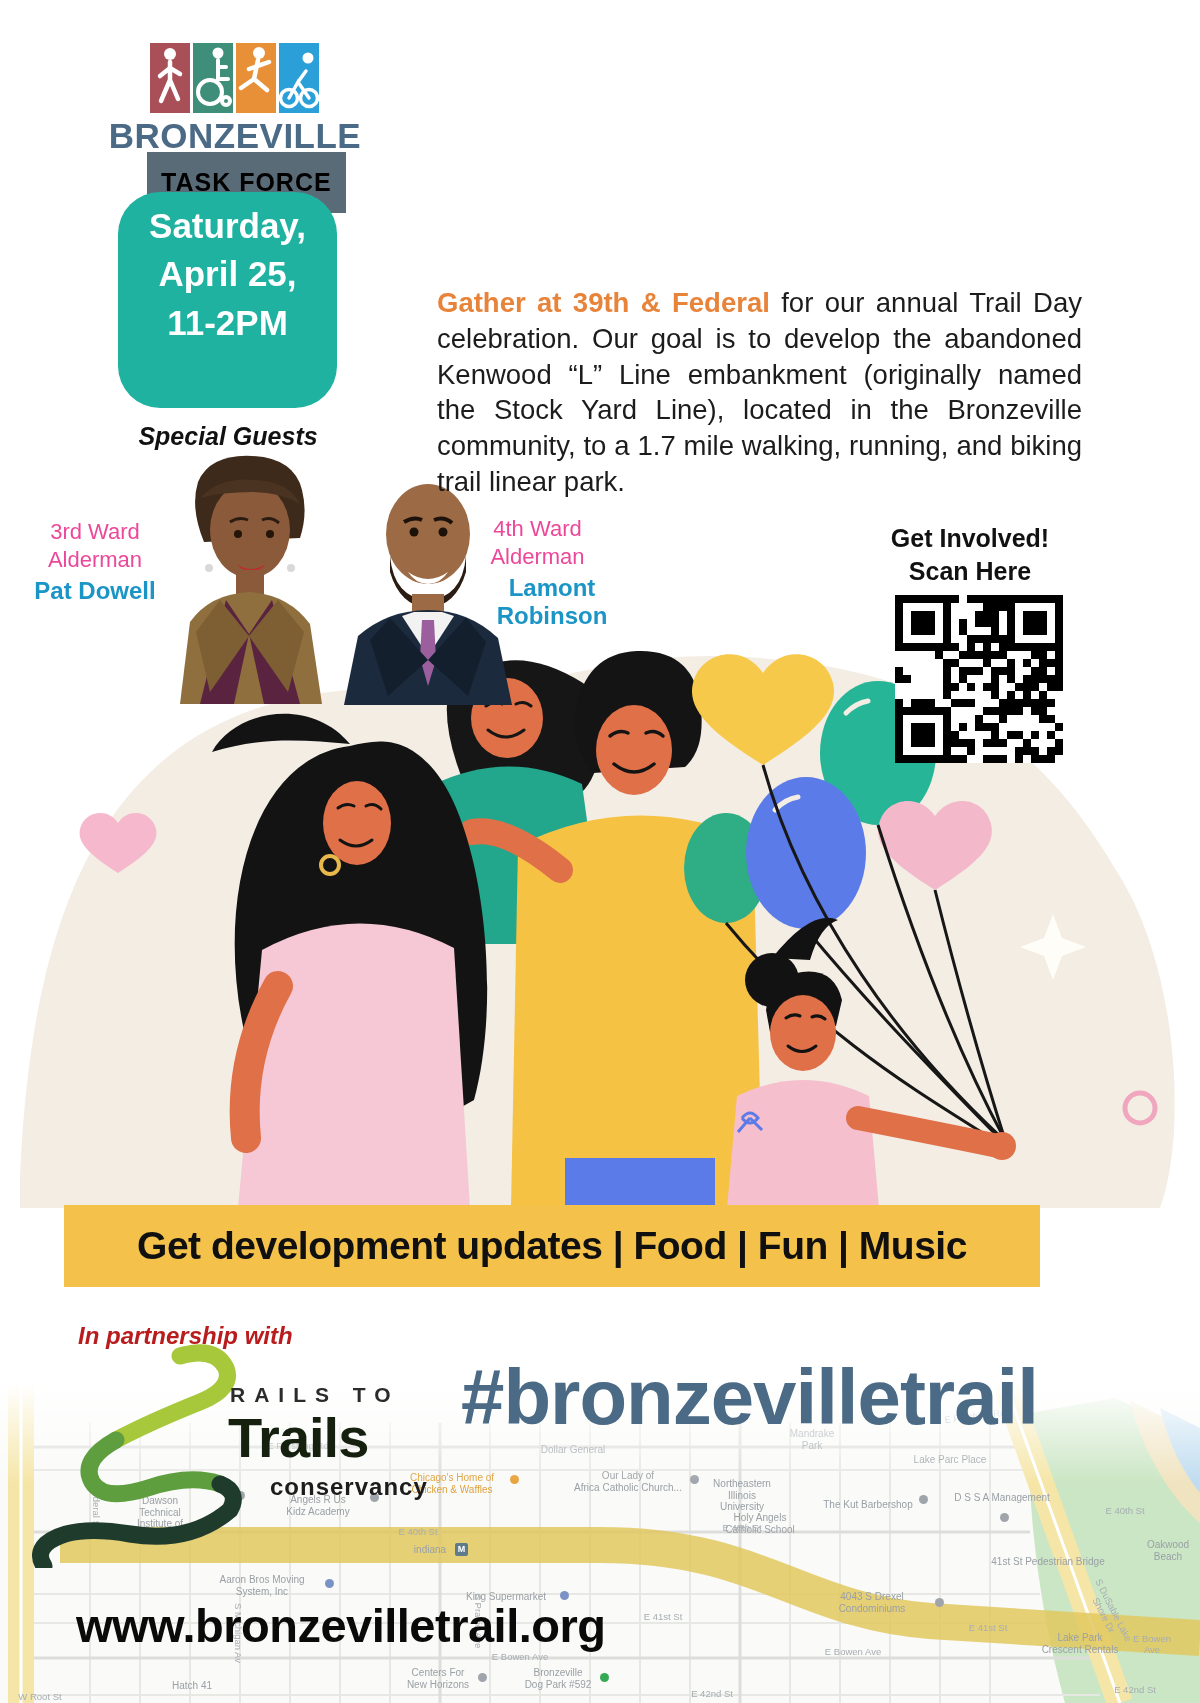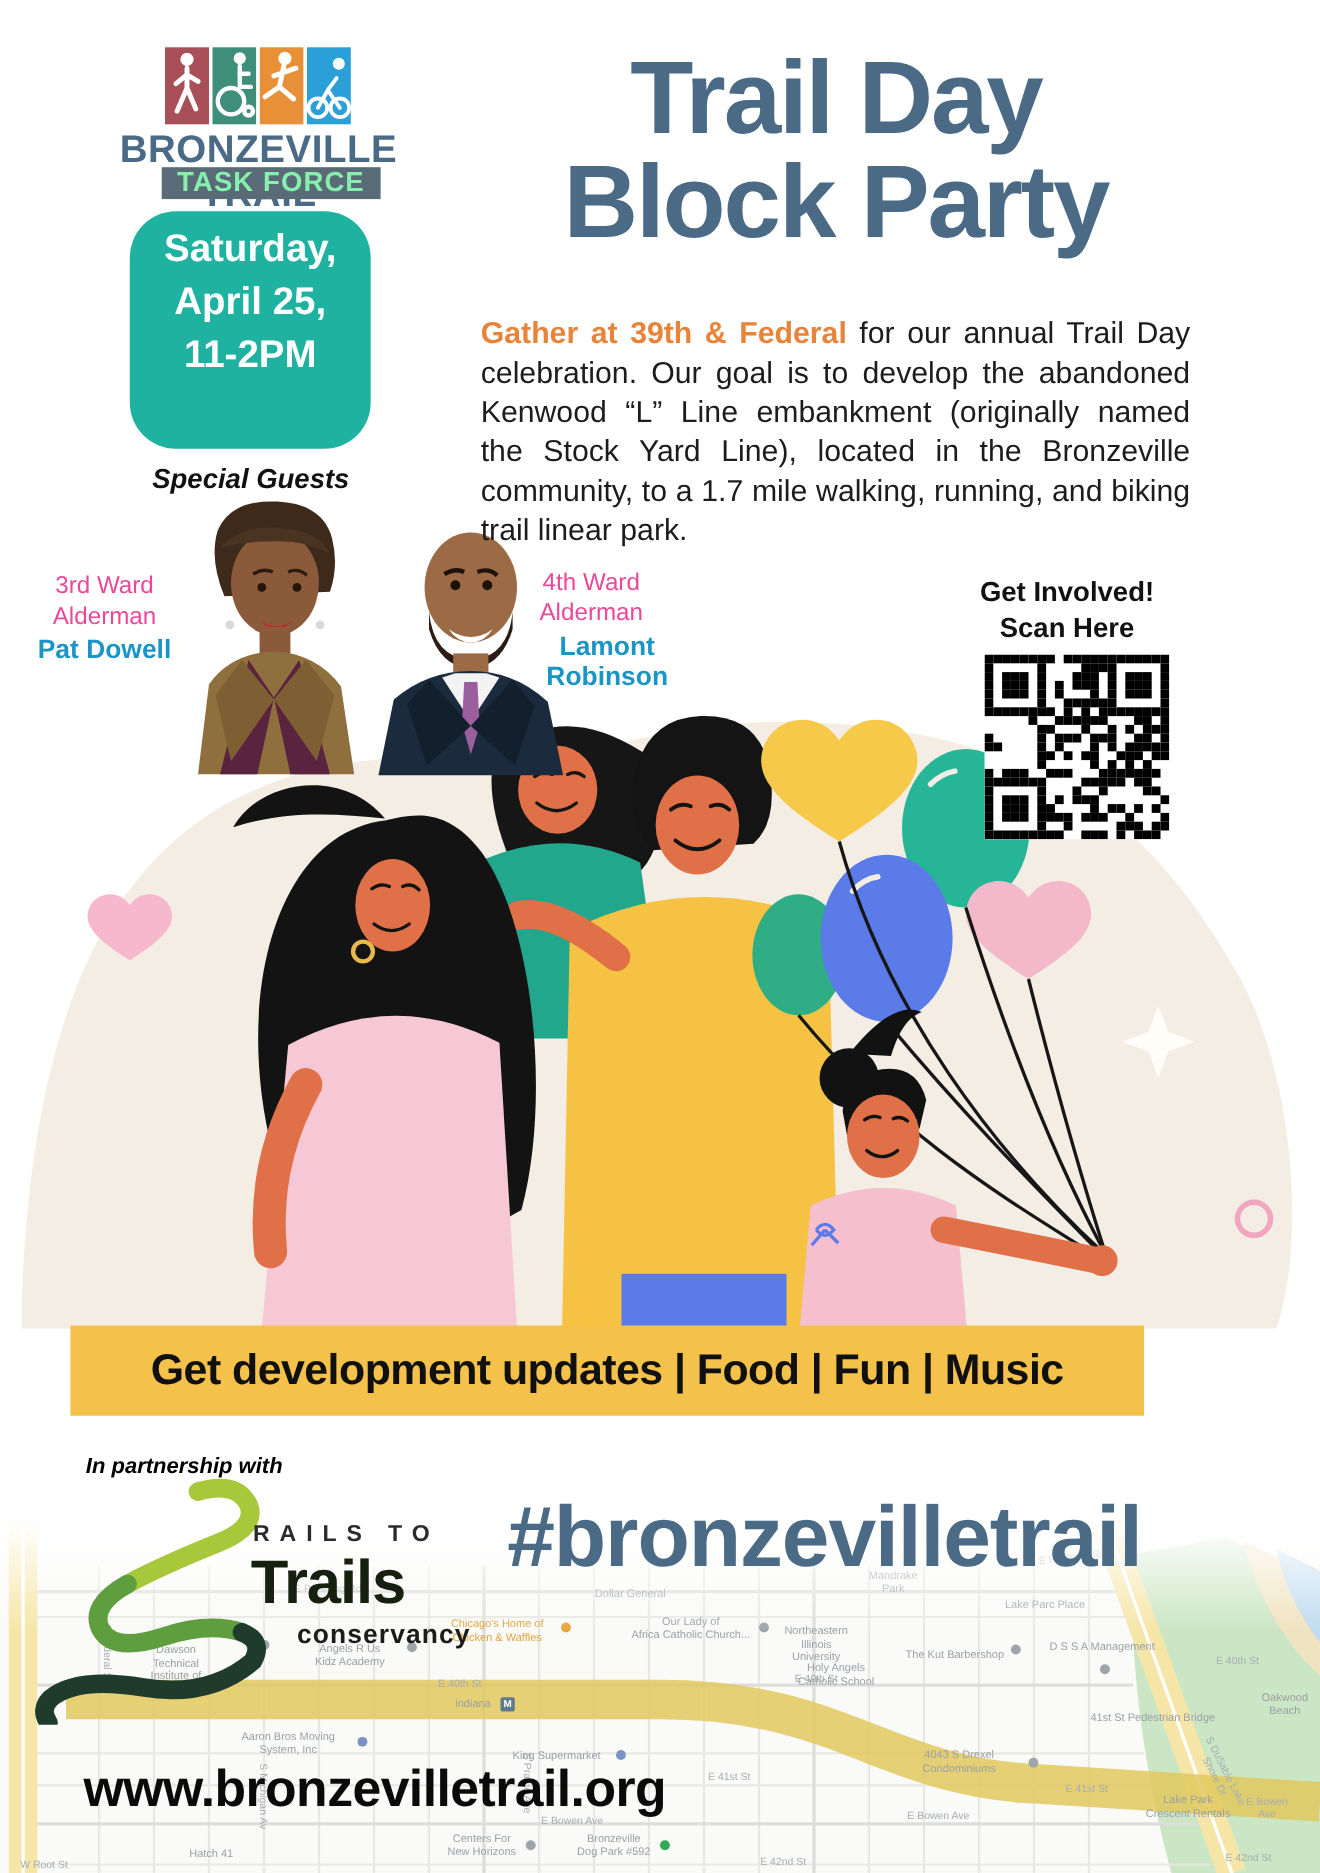--- a/index.html
+++ b/index.html
@@ -1,38 +1,38 @@
 <!DOCTYPE html>
 <html><head>
 <meta charset="utf-8">
 <style>
   html,body{margin:0;padding:0;background:#fff;}
   #flyer{position:relative;width:1200px;height:1703px;background:#fff;overflow:hidden;
          font-family:"Liberation Sans",sans-serif;}
   .abs{position:absolute;}
   
   .org-name{font-weight:bold;color:#4a6a85;font-size:35px;letter-spacing:0.5px;}
-  .tf-box{background:#5a6b78;color:#86efac;font-weight:bold;font-size:25px;letter-spacing:1px;
-          padding:0 14px;}
+  .tf-box{background:#5a6b78;color:#000000;font-weight:bold;font-size:25px;letter-spacing:1px;
+          padding:16px 14px;}
   .date-badge{background:#1fb2a1;border-radius:42px;color:#fff;font-weight:bold;
               font-size:35px;line-height:1.38;text-align:center;width:219px;height:206px;
               padding-top:10px;}
   .special{font-style:italic;font-weight:bold;font-size:25px;color:#111;}
   .guest-ward{font-size:22px;color:#ec4899;line-height:1.25;text-align:center;}
   .guest-name{font-size:24px;font-weight:bold;color:#1b94c6;text-align:center;}
   .title{color:#4a6a85;font-weight:bold;font-size:94px;line-height:1.0;letter-spacing:-2px;
          text-align:center;white-space:nowrap;}
   .intro{font-size:27.5px;line-height:1.30;color:#1c1c1c;text-align:justify;}
   .intro .hl{color:#e8833a;font-weight:bold;}
   .getinv{font-weight:bold;font-size:25px;color:#111;text-align:center;line-height:1.3;}
   
   .banner{background:#f4c24a;color:#101010;font-weight:800;font-size:39px;
           display:flex;align-items:center;justify-content:center;letter-spacing:-0.5px;}
   
-  .partner-label{font-style:italic;font-weight:800;font-size:20px;color:#000000;}
+  .partner-label{font-style:italic;font-weight:800;font-size:24px;color:#b91c1c;}
   .rtt-top{font-weight:bold;font-size:21px;letter-spacing:9px;color:#2b2b2b;}
   .rtt-main{font-weight:800;font-size:56px;color:#15200f;letter-spacing:-1px;line-height:0.9;}
   .rtt-sub{font-weight:bold;font-size:24px;color:#1c1c1c;letter-spacing:1px;}
   .hashtag{color:#4a6a85;font-weight:bold;font-size:78px;letter-spacing:-1px;white-space:nowrap;}
   .website{color:#0a0a0a;font-weight:800;font-size:47px;letter-spacing:-0.5px;white-space:nowrap;}
   
   .map{background:#fafaf8;}
   .map-label{position:absolute;font-size:10px;color:#9aa0a6;line-height:1.15;
              white-space:pre-line;text-align:center;transform:translate(-50%,-50%);}
   .map-label.orange{color:#dfa23e;}
@@ -325,24 +325,20 @@
     <div class="guest-ward">Alderman</div>
     <div class="guest-name" style="margin-top:4px;">Pat Dowell</div>
   </div>
 
   <div class="abs" style="left:430px;top:515px;width:215px;">
     <div class="guest-ward">4th Ward</div>
     <div class="guest-ward">Alderman</div>
     <div class="guest-name" style="margin-top:4px;margin-left:29px;">Lamont Robinson</div>
   </div>
 
-  <div class="abs title" style="left:435px;top:42px;width:650px;">
-    <div>Trail Day</div>
-    <div>Block Party</div>
-  </div>
 
   <p class="abs intro" style="left:437px;top:285px;width:645px;margin:0;">
     <span class="hl">Gather at 39th &amp; Federal</span><span> for our annual Trail Day celebration. Our goal is to develop the abandoned Kenwood “L” Line embankment (originally named the Stock Yard Line), located in the Bronzeville community, to a 1.7 mile walking, running, and biking trail linear park.</span>
   </p>
 
   <div class="abs getinv" style="left:870px;top:522px;width:200px;">
     <div>Get Involved!</div>
     <div>Scan Here</div>
   </div>
   <div class="abs qr-wrap" style="left:895px;top:595px;width:168px;height:168px;">

